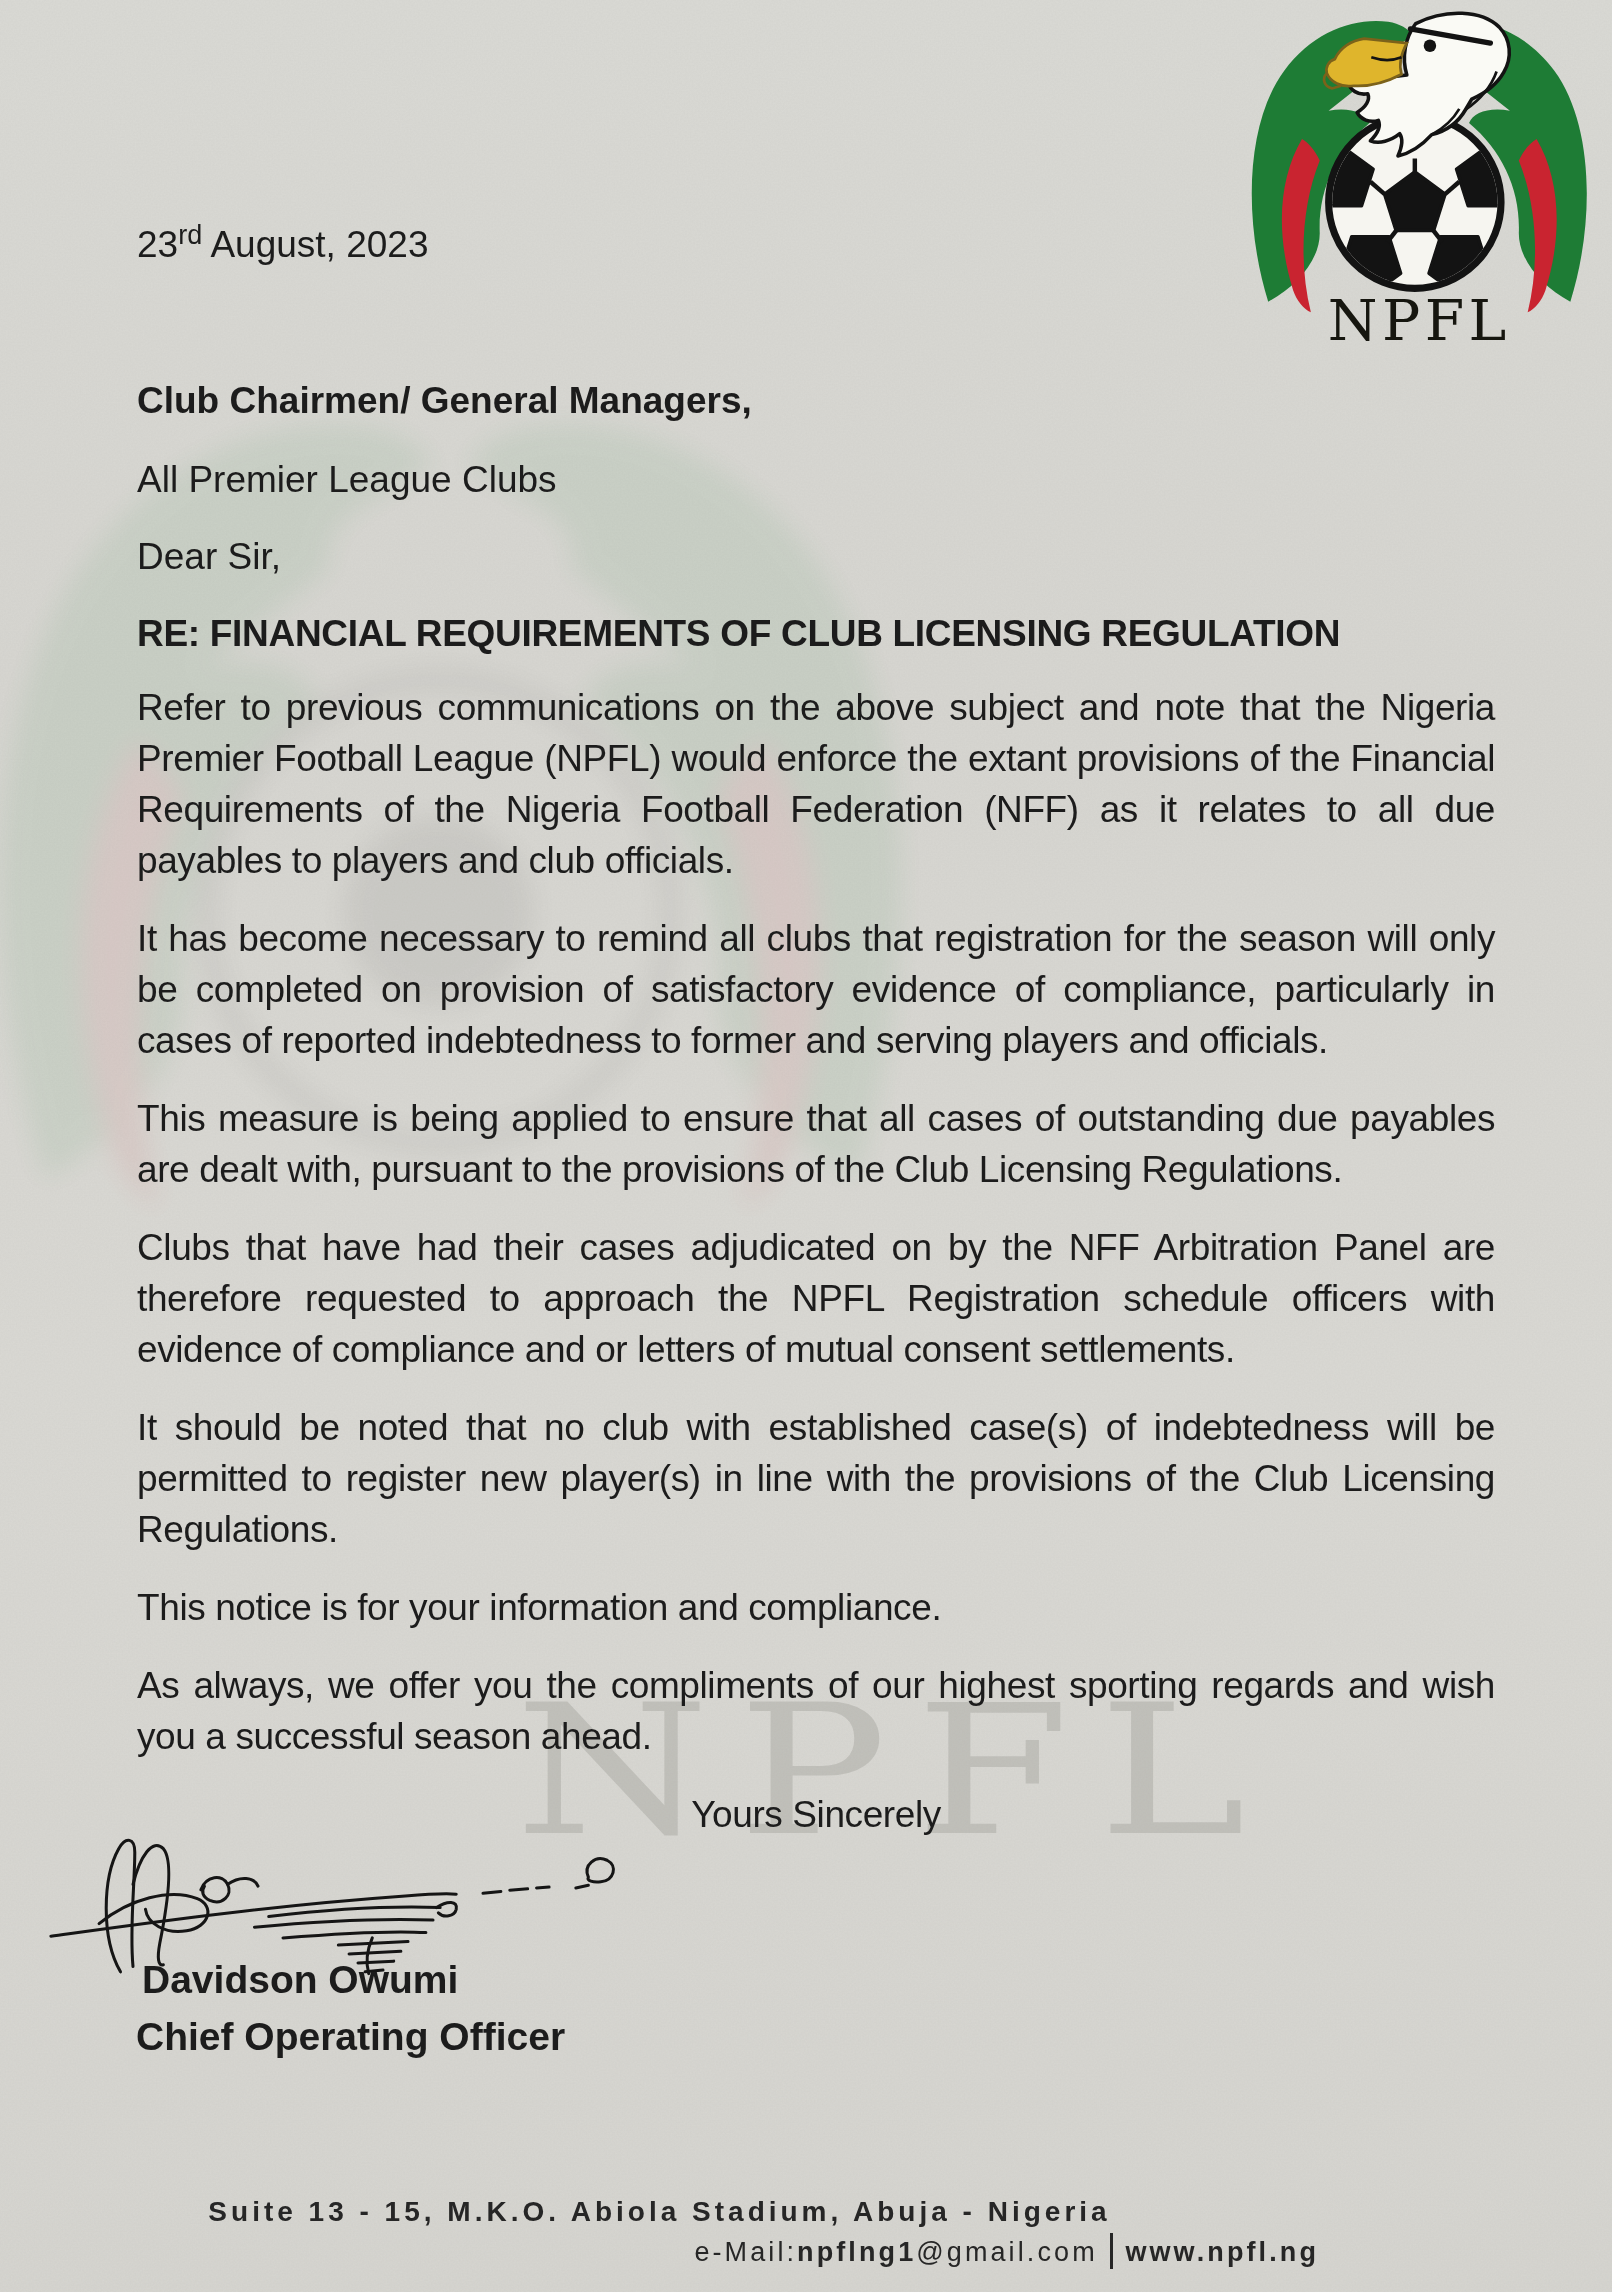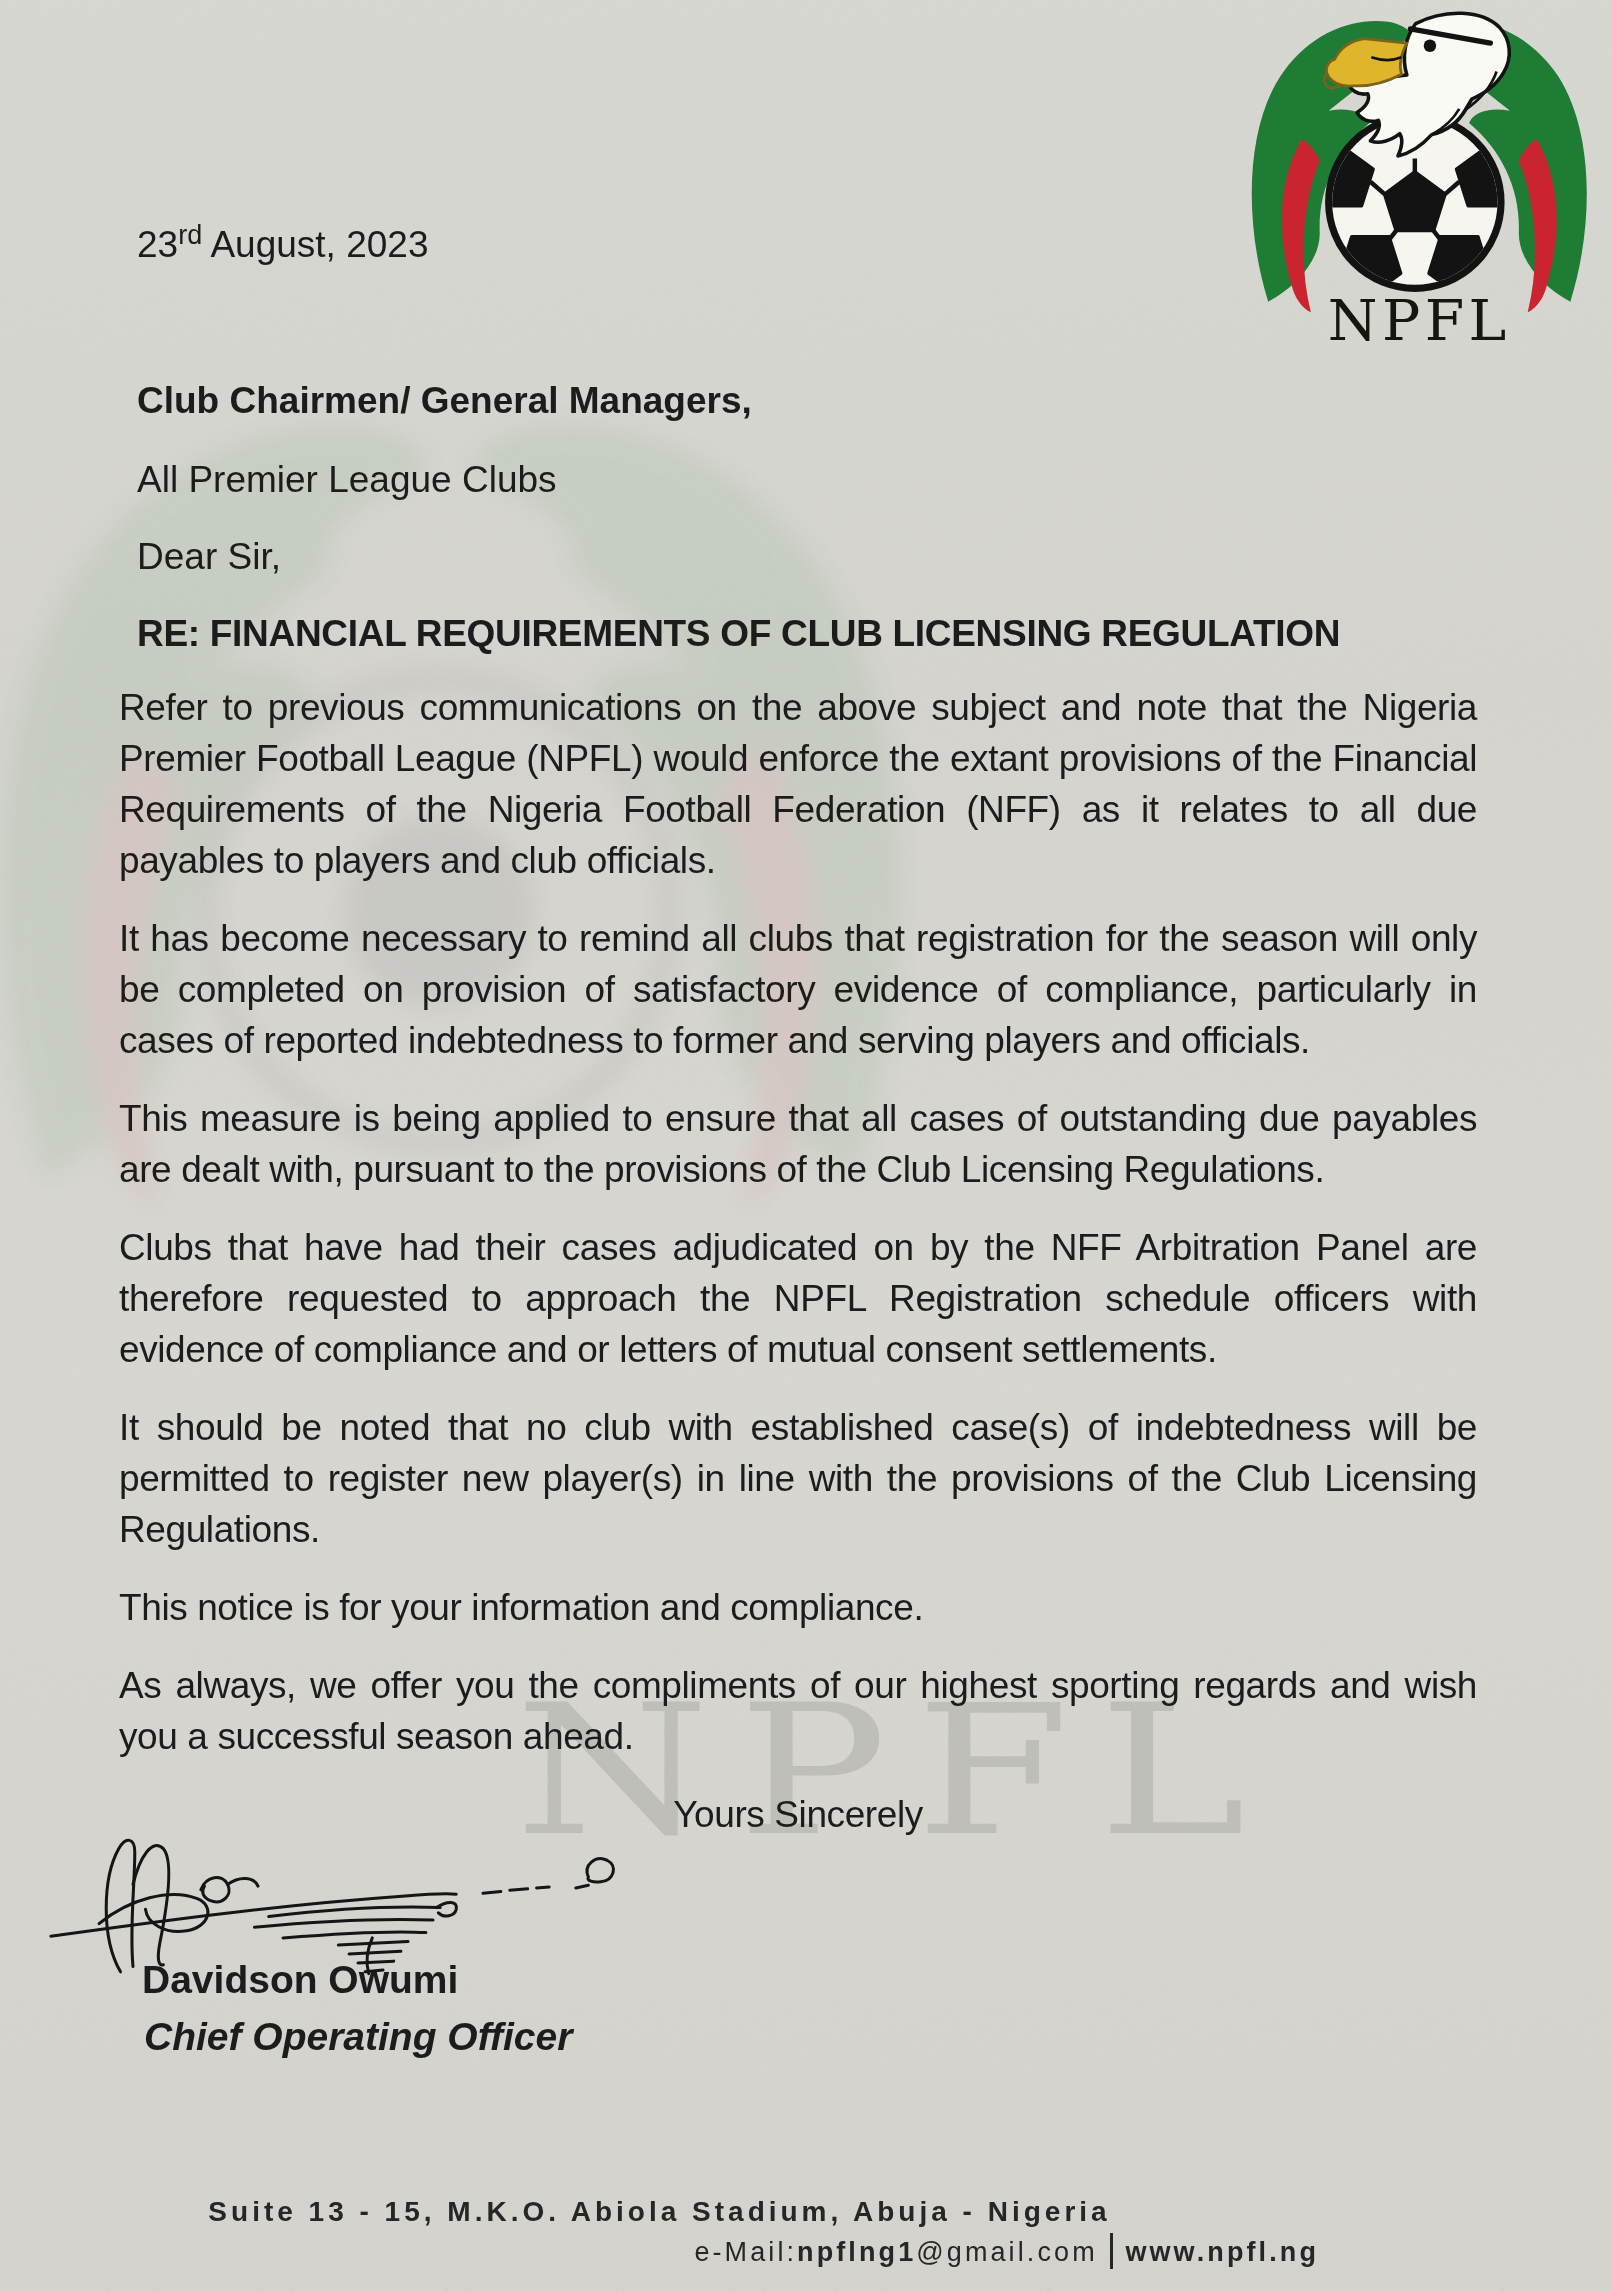--- a/index.html
+++ b/index.html
@@ -30,29 +30,29 @@
     pointer-events:none;white-space:nowrap;
   }
   .logo{position:absolute;left:1240px;top:3.6px;width:363px;height:351px;}
   .date-line{position:absolute;left:137px;top:224px;font-size:37px;}
   .date-line sup{font-size:27px;vertical-align:super;line-height:0;}
   .recipient1{position:absolute;left:137px;top:380px;font-size:37px;font-weight:bold;}
   .recipient2{position:absolute;left:137px;top:459px;font-size:37px;}
   .salutation{position:absolute;left:137px;top:536px;font-size:37px;}
   .subject{position:absolute;left:137px;top:613px;font-size:37px;font-weight:bold;letter-spacing:-0.3px;}
   .body-text{
-    position:absolute;left:119px;top:682px;width:1358px;
+    position:absolute;left:137px;top:682px;width:1358px;
     font-size:37px;line-height:51px;letter-spacing:-0.4px;
     text-align:justify;
   }
   .body-text p{margin:0 0 27px 0;}
   .body-text p.closing{text-align:center;}
   .signature{position:absolute;left:43px;top:1829px;width:580px;height:150px;}
   .sig-name{position:absolute;left:142px;top:1958px;font-size:39px;font-weight:bold;}
-  .sig-title{position:absolute;left:144px;top:2015px;font-size:39px;font-weight:bold;font-style:italic;}
+  .sig-title{position:absolute;left:136px;top:2015px;font-size:39px;font-weight:bold;}
   .footer{
     position:absolute;left:0;top:2196px;width:1319px;
     text-align:center;color:#262626;
   }
   .footer .addr{font-size:28px;font-weight:bold;letter-spacing:4px;}
   .footer .contact{font-size:27px;letter-spacing:3.1px;margin-top:4.5px;text-align:right;}
   .footer .contact .b{font-weight:bold;}
   .footer .sep{
     display:inline-block;width:2.7px;height:36px;background:#262626;
     vertical-align:middle;margin:0 12.5px 5.4px 12.5px;

